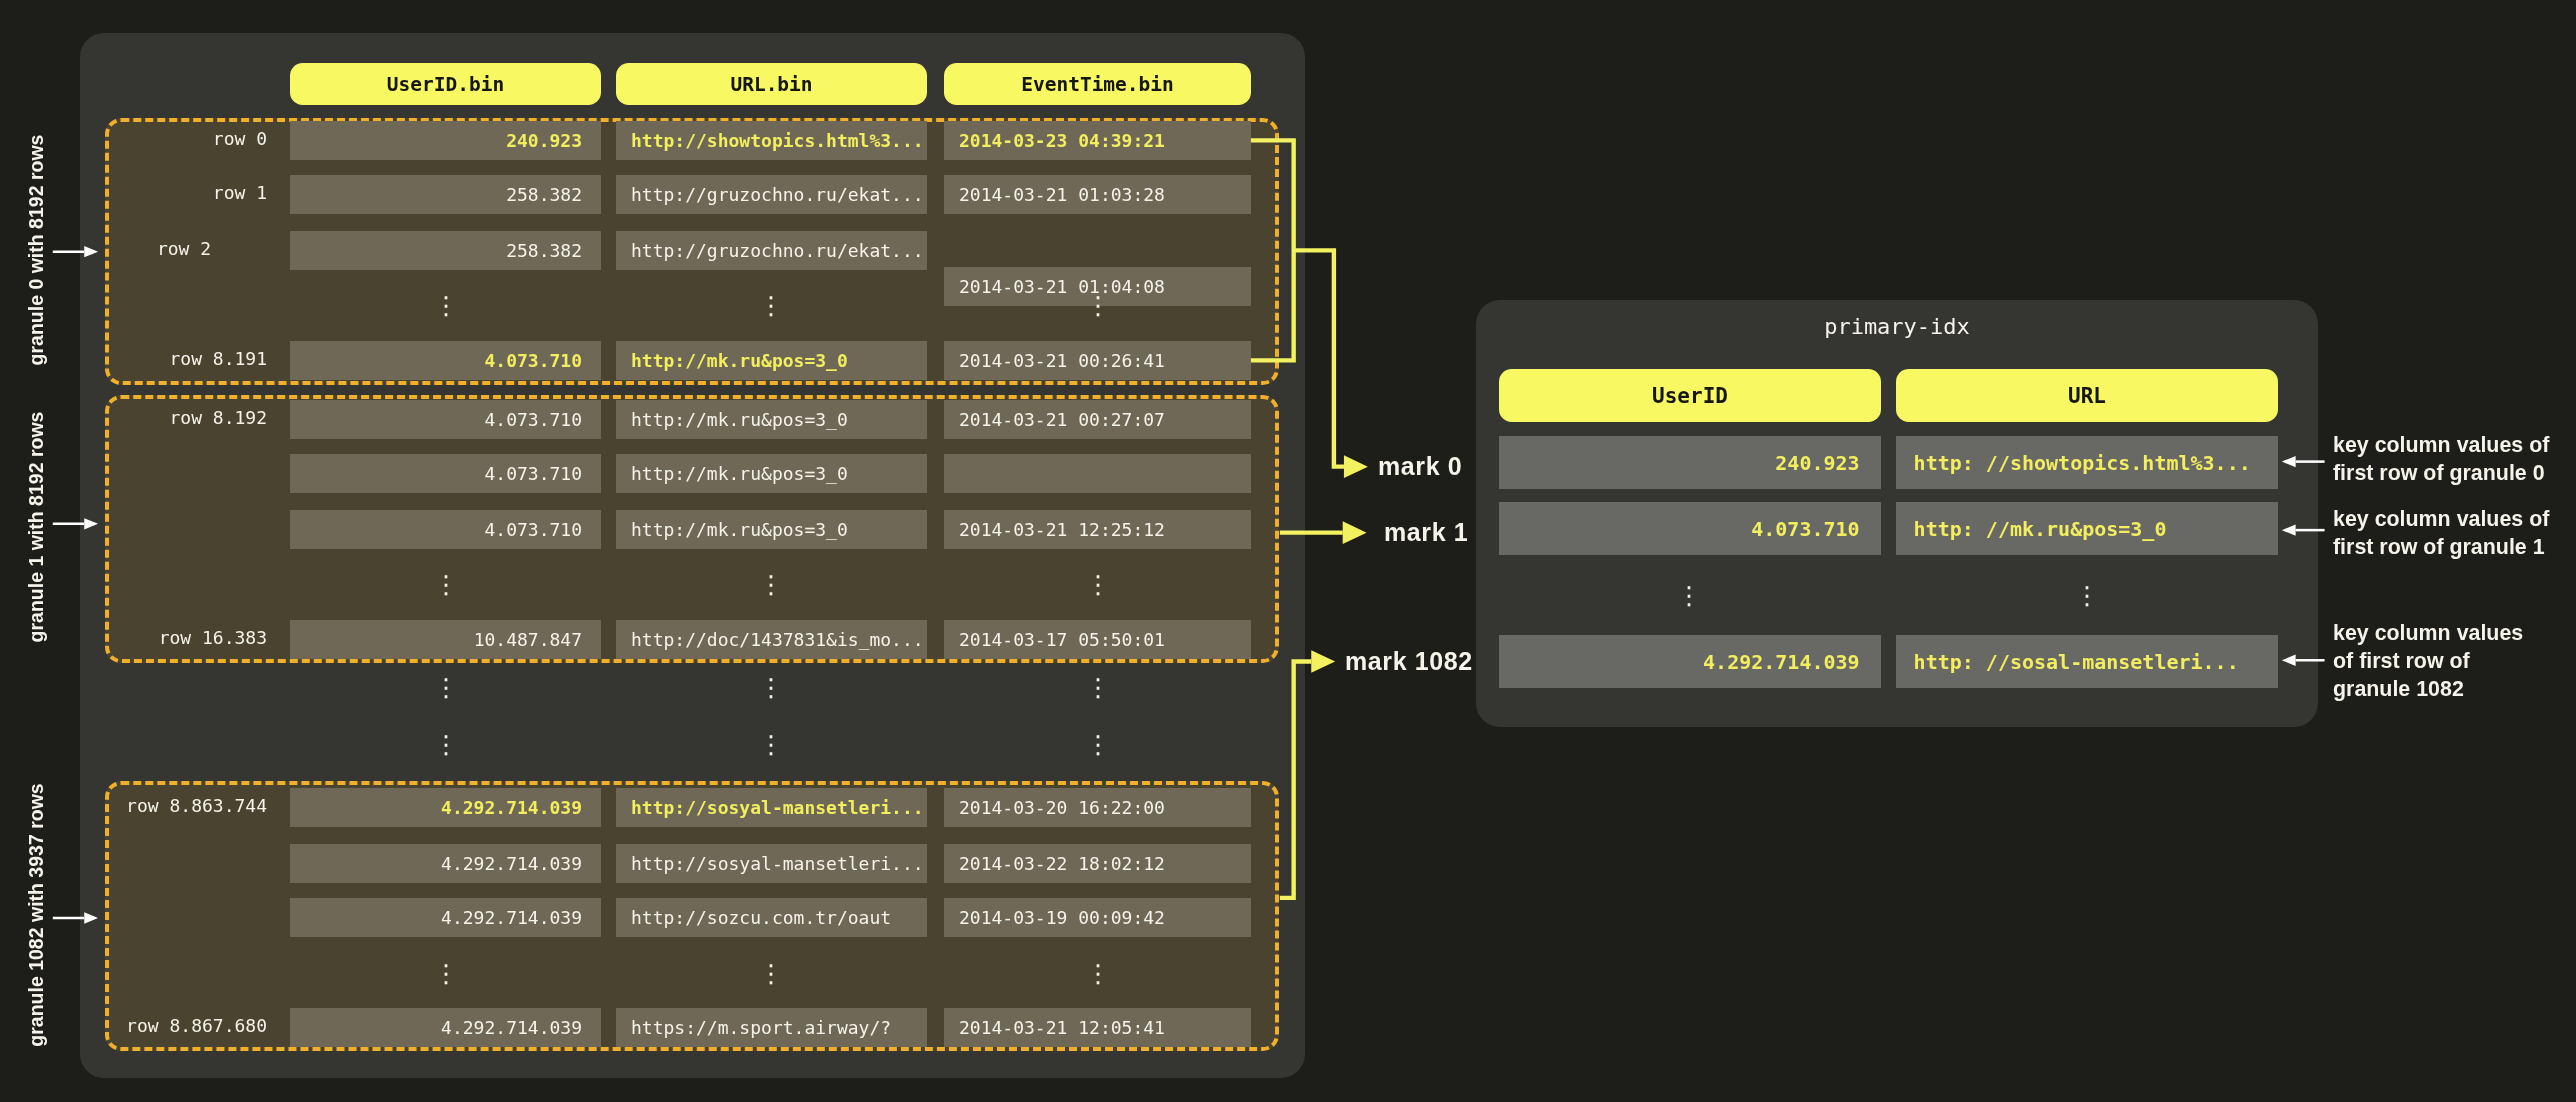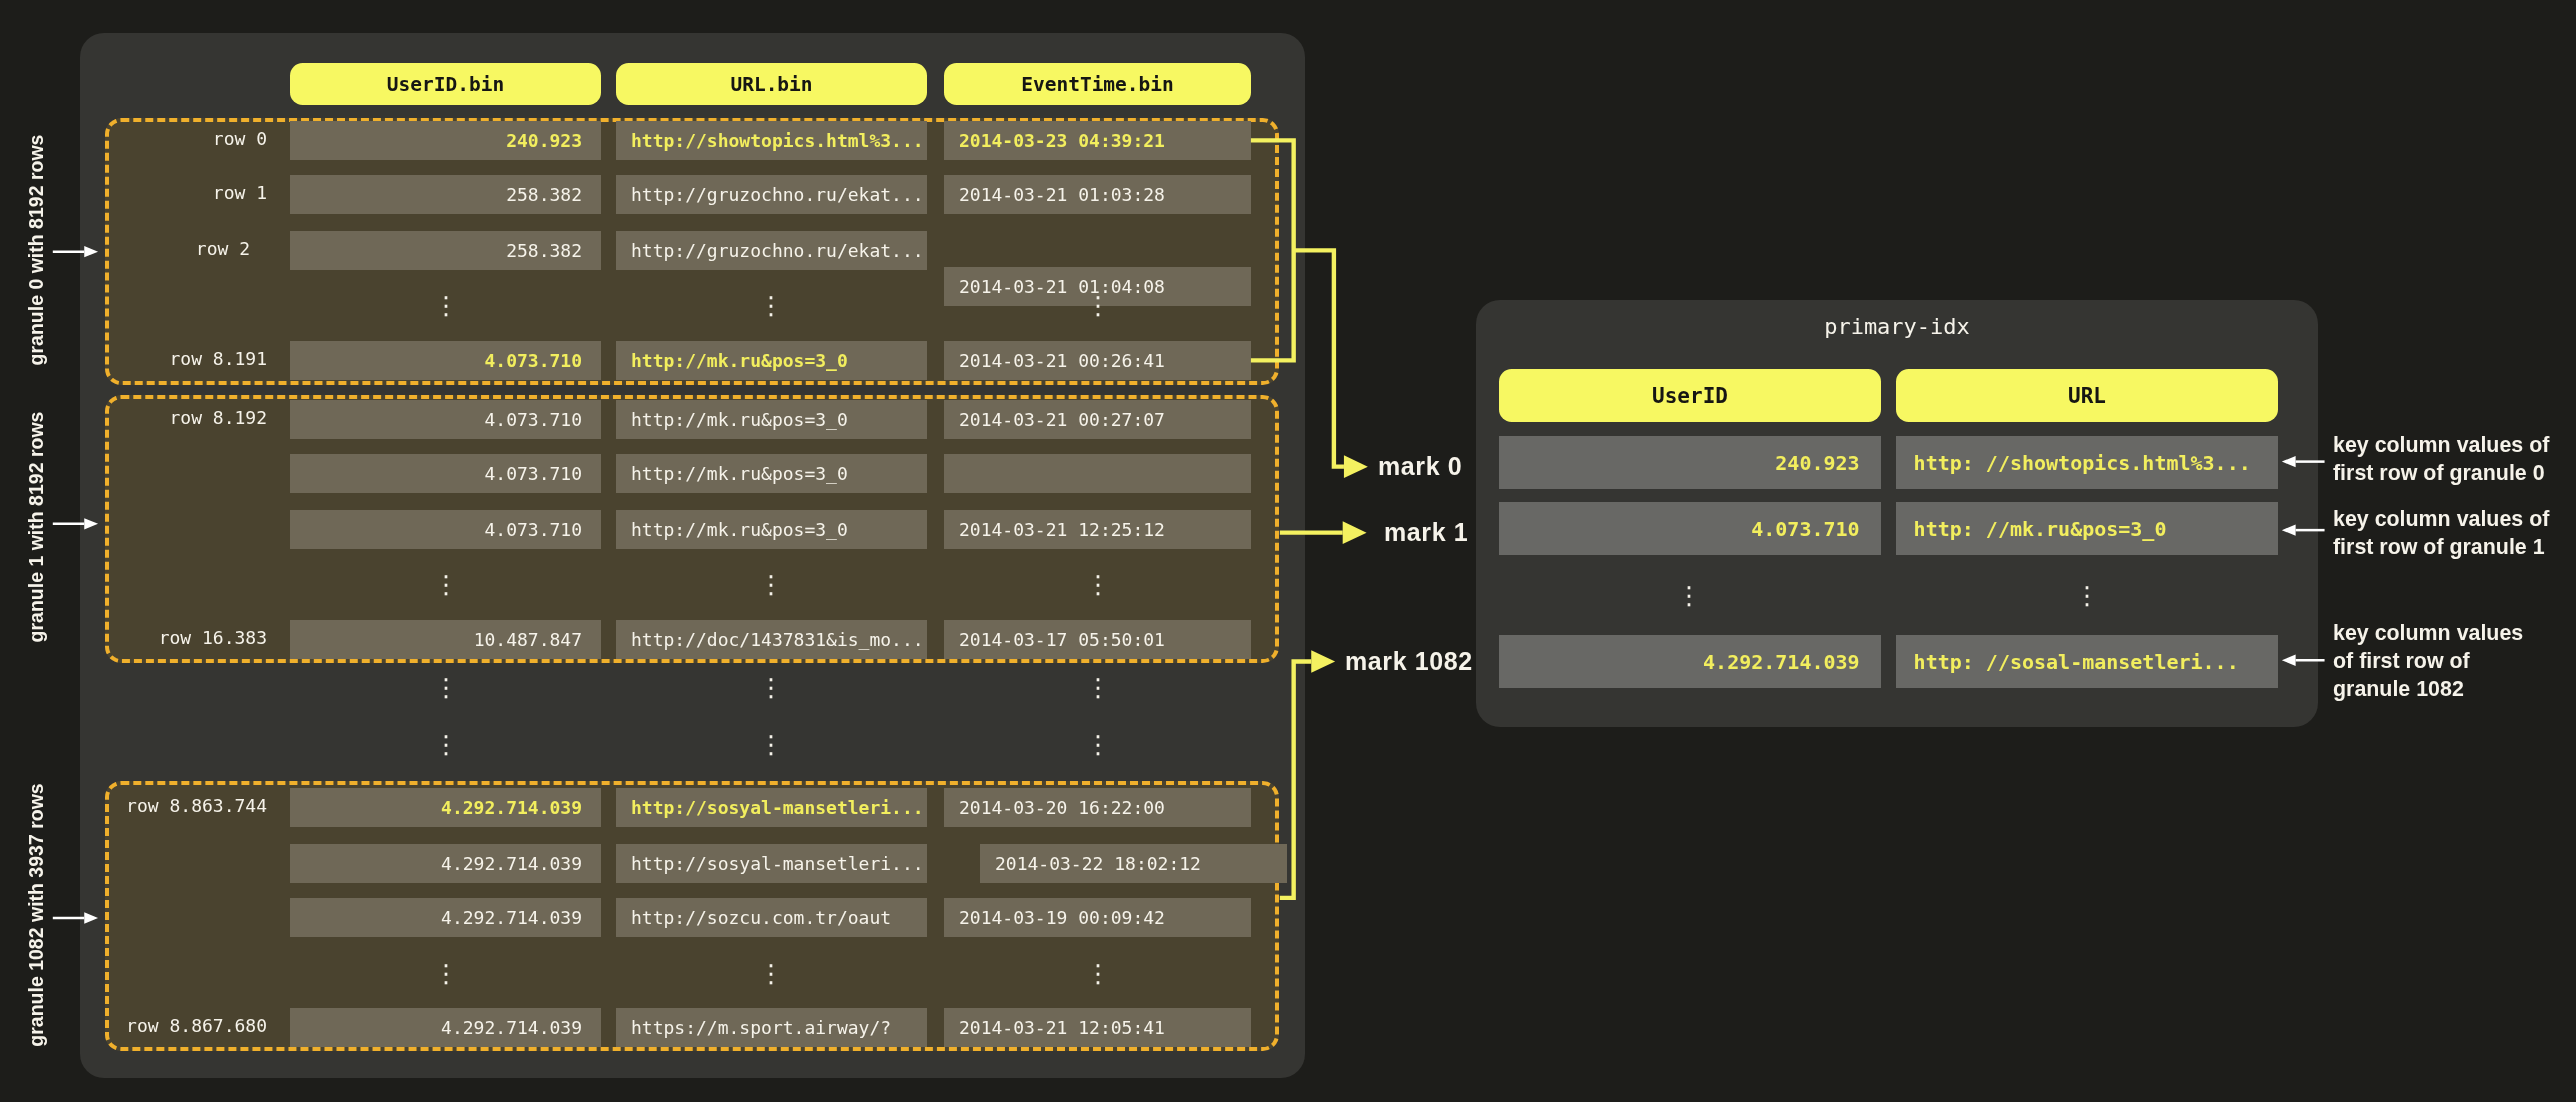--- a/index.html
+++ b/index.html
@@ -113,21 +113,21 @@
     <div class="pill" style="left: 616px; top: 63px; width: 311px; height: 42px;">URL.bin</div>
     <div class="pill" style="left: 944px; top: 63px; width: 307px; height: 42px;">EventTime.bin</div>
     <div class="rowlabel" style="left: 107px; top: 128px; width: 160px;">row 0</div>
     <div class="cell right-align hl" style="left: 290px; top: 121px; width: 311px; height: 39px;">240.923</div>
     <div class="cell left-align hl" style="left: 616px; top: 121px; width: 311px; height: 39px;">http://showtopics.html%3...</div>
     <div class="cell left-align hl" style="left: 944px; top: 121px; width: 307px; height: 39px;">2014-03-23 04:39:21</div>
     <div class="rowlabel" style="left: 107px; top: 182px; width: 160px;">row 1</div>
     <div class="cell right-align" style="left: 290px; top: 175px; width: 311px; height: 39px;">258.382</div>
     <div class="cell left-align" style="left: 616px; top: 175px; width: 311px; height: 39px;">http://gruzochno.ru/ekat...</div>
     <div class="cell left-align" style="left: 944px; top: 175px; width: 307px; height: 39px;">2014-03-21 01:03:28</div>
-    <div class="rowlabel" style="left: 90px; top: 238px; width: 160px;">row 2</div>
+    <div class="rowlabel" style="left: 104px; top: 238px; width: 160px; text-align: center;">row 2</div>
     <div class="cell right-align" style="left: 290px; top: 231px; width: 311px; height: 39px;">258.382</div>
     <div class="cell left-align" style="left: 616px; top: 231px; width: 311px; height: 39px;">http://gruzochno.ru/ekat...</div>
     <div class="cell left-align" style="left: 944px; top: 231px; width: 307px; height: 39px; margin-top: 36px;">2014-03-21 01:04:08</div>
     <div class="dots" style="left: 446px; top: 305px;">⋮</div>
     <div class="dots" style="left: 771px; top: 305px;">⋮</div>
     <div class="dots" style="left: 1098px; top: 305px;">⋮</div>
     <div class="rowlabel" style="left: 107px; top: 348px; width: 160px;">row 8.191</div>
     <div class="cell right-align hl" style="left: 290px; top: 341px; width: 311px; height: 39px;">4.073.710</div>
     <div class="cell left-align hl" style="left: 616px; top: 341px; width: 311px; height: 39px;">http://mk.ru&amp;pos=3_0</div>
     <div class="cell left-align" style="left: 944px; top: 341px; width: 307px; height: 39px;">2014-03-21 00:26:41</div>
@@ -147,21 +147,21 @@
     <div class="rowlabel" style="left: 107px; top: 627px; width: 160px;">row 16.383</div>
     <div class="cell right-align" style="left: 290px; top: 620px; width: 311px; height: 39px;">10.487.847</div>
     <div class="cell left-align" style="left: 616px; top: 620px; width: 311px; height: 39px;">http://doc/1437831&amp;is_mo...</div>
     <div class="cell left-align" style="left: 944px; top: 620px; width: 307px; height: 39px;">2014-03-17 05:50:01</div>
     <div class="rowlabel" style="left: 107px; top: 795px; width: 160px;">row 8.863.744</div>
     <div class="cell right-align hl" style="left: 290px; top: 788px; width: 311px; height: 39px;">4.292.714.039</div>
     <div class="cell left-align hl" style="left: 616px; top: 788px; width: 311px; height: 39px;">http://sosyal-mansetleri...</div>
     <div class="cell left-align" style="left: 944px; top: 788px; width: 307px; height: 39px;">2014-03-20 16:22:00</div>
     <div class="cell right-align" style="left: 290px; top: 844px; width: 311px; height: 39px;">4.292.714.039</div>
     <div class="cell left-align" style="left: 616px; top: 844px; width: 311px; height: 39px;">http://sosyal-mansetleri...</div>
-    <div class="cell left-align" style="left: 944px; top: 844px; width: 307px; height: 39px; margin-left: 36px;">2014-03-22 18:02:12</div>
+    <div class="cell left-align" style="left: 944px; top: 844px; width: 307px; height: 39px;">2014-03-22 18:02:12</div>
     <div class="cell right-align" style="left: 290px; top: 898px; width: 311px; height: 39px;">4.292.714.039</div>
     <div class="cell left-align" style="left: 616px; top: 898px; width: 311px; height: 39px;">http://sozcu.com.tr/oaut</div>
     <div class="cell left-align" style="left: 944px; top: 898px; width: 307px; height: 39px;">2014-03-19 00:09:42</div>
     <div class="dots" style="left: 446px; top: 973px;">⋮</div>
     <div class="dots" style="left: 771px; top: 973px;">⋮</div>
     <div class="dots" style="left: 1098px; top: 973px;">⋮</div>
     <div class="rowlabel" style="left: 107px; top: 1015px; width: 160px;">row 8.867.680</div>
     <div class="cell right-align" style="left: 290px; top: 1008px; width: 311px; height: 39px;">4.292.714.039</div>
     <div class="cell left-align" style="left: 616px; top: 1008px; width: 311px; height: 39px;">https://m.sport.airway/?</div>
     <div class="cell left-align" style="left: 944px; top: 1008px; width: 307px; height: 39px;">2014-03-21 12:05:41</div>

